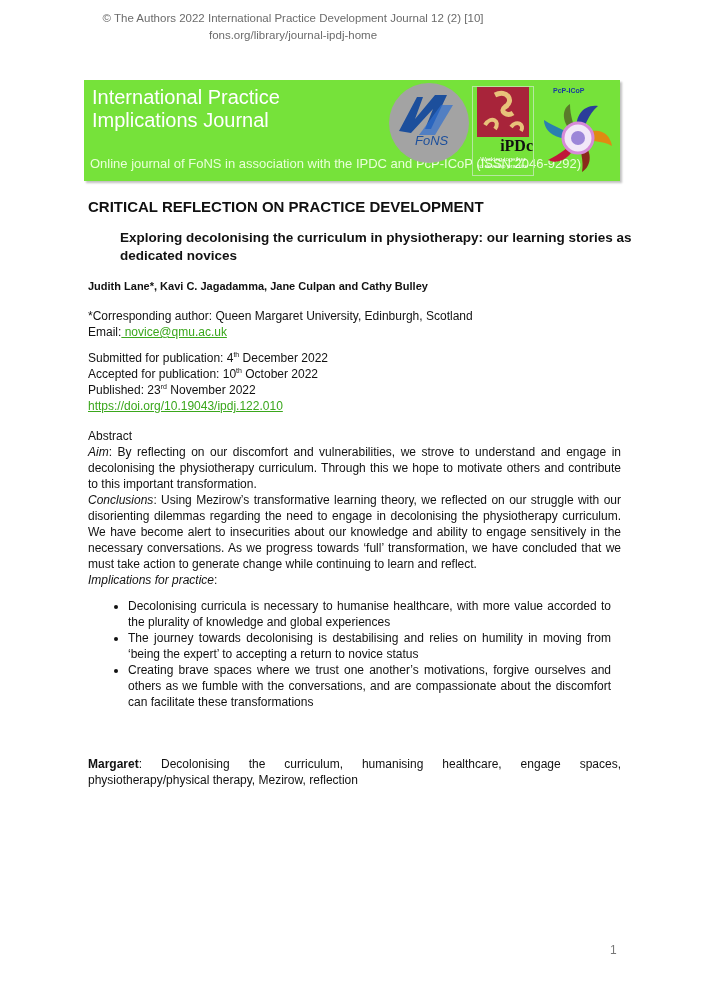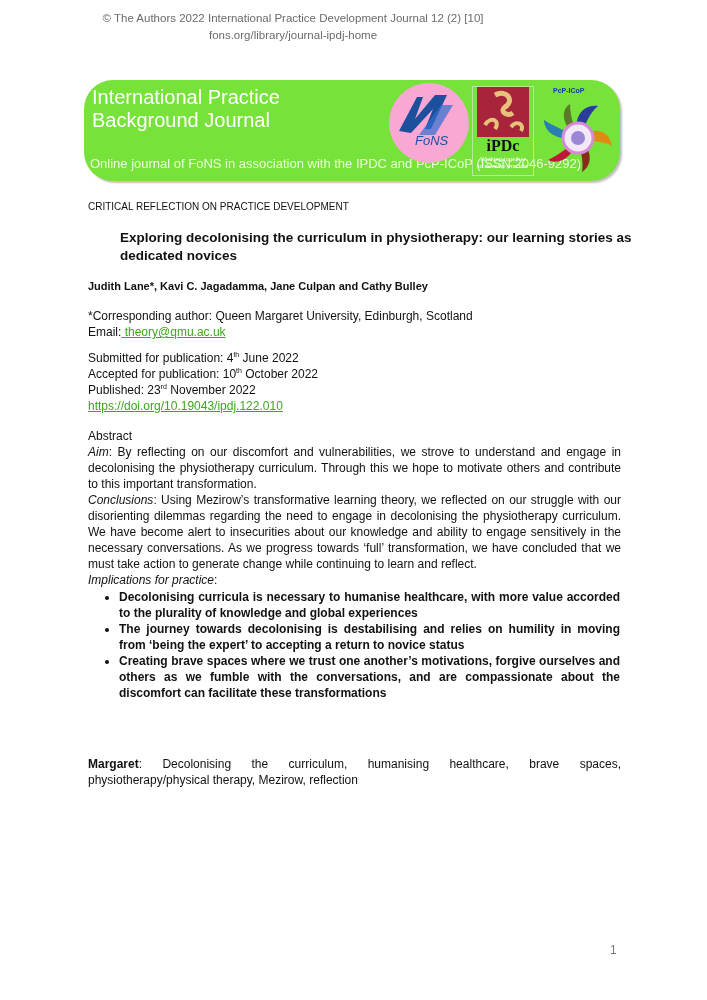--- a/index.html
+++ b/index.html
@@ -7,80 +7,80 @@
       width: 707px; height: 1000px; position: relative; overflow: hidden;
       font-family: "Liberation Sans", "DejaVu Sans", sans-serif;
       color: #111;
     }
     .running-head {
       position: absolute; top: 10px; left: 0; width: 586px;
       text-align: center; font-size: 11.5px; line-height: 17px; color: #6b6b6b;
     }
     .banner {
       position: absolute; left: 84px; top: 80px; width: 536px; height: 101px;
-      background: #76e23a; box-shadow: 2px 2px 2px rgba(0,0,0,0.25); border-radius: 29px;
+      background: #76e23a; box-shadow: 2px 2px 2px rgba(0,0,0,0.25);
     }
     .banner-title {
       position: absolute; left: 8px; top: 6px; color: #fff;
       font-size: 20px; line-height: 23px; font-weight: normal;
     }
     .banner-sub {
       position: absolute; left: 6px; top: 76px; color: #e9ffd9; font-size: 13px;
     }
     .fons-logo {
       position: absolute; left: 305px; top: 3px; width: 80px; height: 80px;
-      border-radius: 50%; background: #f9a8d4; overflow: hidden;
+      border-radius: 50%; background: #a3a3a3; overflow: hidden;
     }
     .fons-logo .fons-text {
       position: absolute; left: 26px; top: 50px; font-size: 13px; font-style: italic; color: #1c4f9c;
     }
     .ipdc-logo {
       position: absolute; left: 388px; top: 6px; width: 60px; height: 88px;
       border: 1px solid #b6e8a0;
     }
     .ipdc-mark { position: absolute; left: 4px; top: 0; width: 52px; height: 50px; background: #a8243a; }
     .ipdc-name {
-      position: absolute; left: 0; width: 60px; top: 50px; text-align: center;
+      position: absolute; left: 0; width: 60px; top: 50px; text-align: right;
       font-family: "Liberation Serif", serif; font-weight: bold; font-size: 16px; color: #111;
     }
     .ipdc-tag {
       position: absolute; left: 0; width: 60px; top: 69px; text-align: center;
       font-size: 6px; line-height: 7px; color: #fff;
     }
     .pcp-logo { position: absolute; left: 455px; top: 4px; width: 78px; height: 95px; }
     .pcp-label { position: absolute; left: 14px; top: 3px; font-size: 7px; font-weight: bold; color: #1a3aa0; }
     .pcp-logo svg { position: absolute; left: 0; top: 14px; }
 
     .content { position: absolute; left: 88px; width: 533px; font-size: 12px; line-height: 16px; }
-    .section-label { top: 199px; font-weight: normal; font-size: 10px; }
+    .section-label { top: 199px; font-weight: bold; font-size: 15px; }
     .article-title { top: 229px; font-weight: bold; font-size: 13.5px; line-height: 18px; margin-left: 32px; }
     .authors { top: 278px; font-weight: bold; font-size: 11px; }
     .affil { top: 308px; }
     .dates { top: 350px; }
     .link { color: #3aa71c; text-decoration: underline; }
     .abstract { top: 428px; text-align: justify; }
     .abstract p { margin: 0; }
-    .abstract ul { margin: 1px; padding-left: 30px; font-weight: bold; }
+    .abstract ul { margin: 10px; padding-left: 30px; }
     .abstract li { padding-left: 0; }
     .keywords { top: 756px; text-align: justify; }
     sup { font-size: 7px; line-height: 0; }
     .page-num { position: absolute; left: 610px; top: 943px; font-size: 12px; color: #777; }
   </style>
 </head>
 <body>
 
 <div class="running-head">
   <div>© The Authors 2022 International Practice Development Journal 12 (2) [10]</div>
   <div>fons.org/library/journal-ipdj-home</div>
 </div>
 
 <div class="banner">
   <div class="banner-title">
     <div>International Practice</div>
-    <div>Background Journal</div>
+    <div>Implications Journal</div>
   </div>
   <div class="banner-sub">Online journal of FoNS in association with the IPDC and PcP-ICoP (ISSN 2046-9292)</div>
 
   <div class="fons-logo">
     <svg width="80" height="80" viewBox="0 0 80 80">
       <path d="M10 48 L28 14 L34 14 L26 36 L46 12 L58 12 L42 46 L36 46 L44 26 L22 50 Z" fill="#1c4f9c"></path>
       <path d="M30 52 L52 22 L64 22 L46 52 Z" fill="#2f6fcf" opacity="0.7"></path>
     </svg>
     <span class="fons-text">FoNS</span>
   </div>
@@ -119,40 +119,40 @@
 
 <div class="content section-label">CRITICAL REFLECTION ON PRACTICE DEVELOPMENT</div>
 
 <div class="content article-title">Exploring decolonising the curriculum in physiotherapy: our learning stories as dedicated novices</div>
 
 <div class="content authors">Judith Lane*, Kavi C. Jagadamma, Jane Culpan and Cathy Bulley</div>
 
 <div class="content affil">
   <div>*Corresponding author: Queen Margaret University, Edinburgh, Scotland</div>
   <div>
-    <span>Email:</span><a class="link"> theory@qmu.ac.uk</a>
+    <span>Email:</span><a class="link"> novice@qmu.ac.uk</a>
   </div>
 </div>
 
 <div class="content dates">
-  <div><span>Submitted for publication: 4</span><sup>th</sup><span> June 2022</span></div>
+  <div><span>Submitted for publication: 4</span><sup>th</sup><span> December 2022</span></div>
   <div><span>Accepted for publication: 10</span><sup>th</sup><span> October 2022</span></div>
   <div><span>Published: 23</span><sup>rd</sup><span> November 2022</span></div>
   <div><a class="link">https://doi.org/10.19043/ipdj.122.010</a></div>
 </div>
 
 <div class="content abstract">
   <div style="font-weight:normal;">Abstract</div>
   <p><i>Aim</i><span>: By reflecting on our discomfort and vulnerabilities, we strove to understand and engage in decolonising the physiotherapy curriculum. Through this we hope to motivate others and contribute to this important transformation.</span></p>
   <p><i>Conclusions</i><span>: Using Mezirow’s transformative learning theory, we reflected on our struggle with our disorienting dilemmas regarding the need to engage in decolonising the physiotherapy curriculum. We have become alert to insecurities about our knowledge and ability to engage sensitively in the necessary conversations. As we progress towards ‘full’ transformation, we have concluded that we must take action to generate change while continuing to learn and reflect.</span></p>
   <p><i>Implications for practice</i><span>:</span></p>
   <ul>
     <li>Decolonising curricula is necessary to humanise healthcare, with more value accorded to the plurality of knowledge and global experiences</li>
     <li>The journey towards decolonising is destabilising and relies on humility in moving from ‘being the expert’ to accepting a return to novice status</li>
     <li>Creating brave spaces where we trust one another’s motivations, forgive ourselves and others as we fumble with the conversations, and are compassionate about the discomfort can facilitate these transformations</li>
   </ul>
 </div>
 
 <div class="content keywords">
-  <b>Margaret</b><span>: Decolonising the curriculum, humanising healthcare, brave spaces, physiotherapy/physical therapy, Mezirow, reflection</span>
+  <b>Margaret</b><span>: Decolonising the curriculum, humanising healthcare, engage spaces, physiotherapy/physical therapy, Mezirow, reflection</span>
 </div>
 
 <div class="page-num">1</div>
 
 </body></html>

